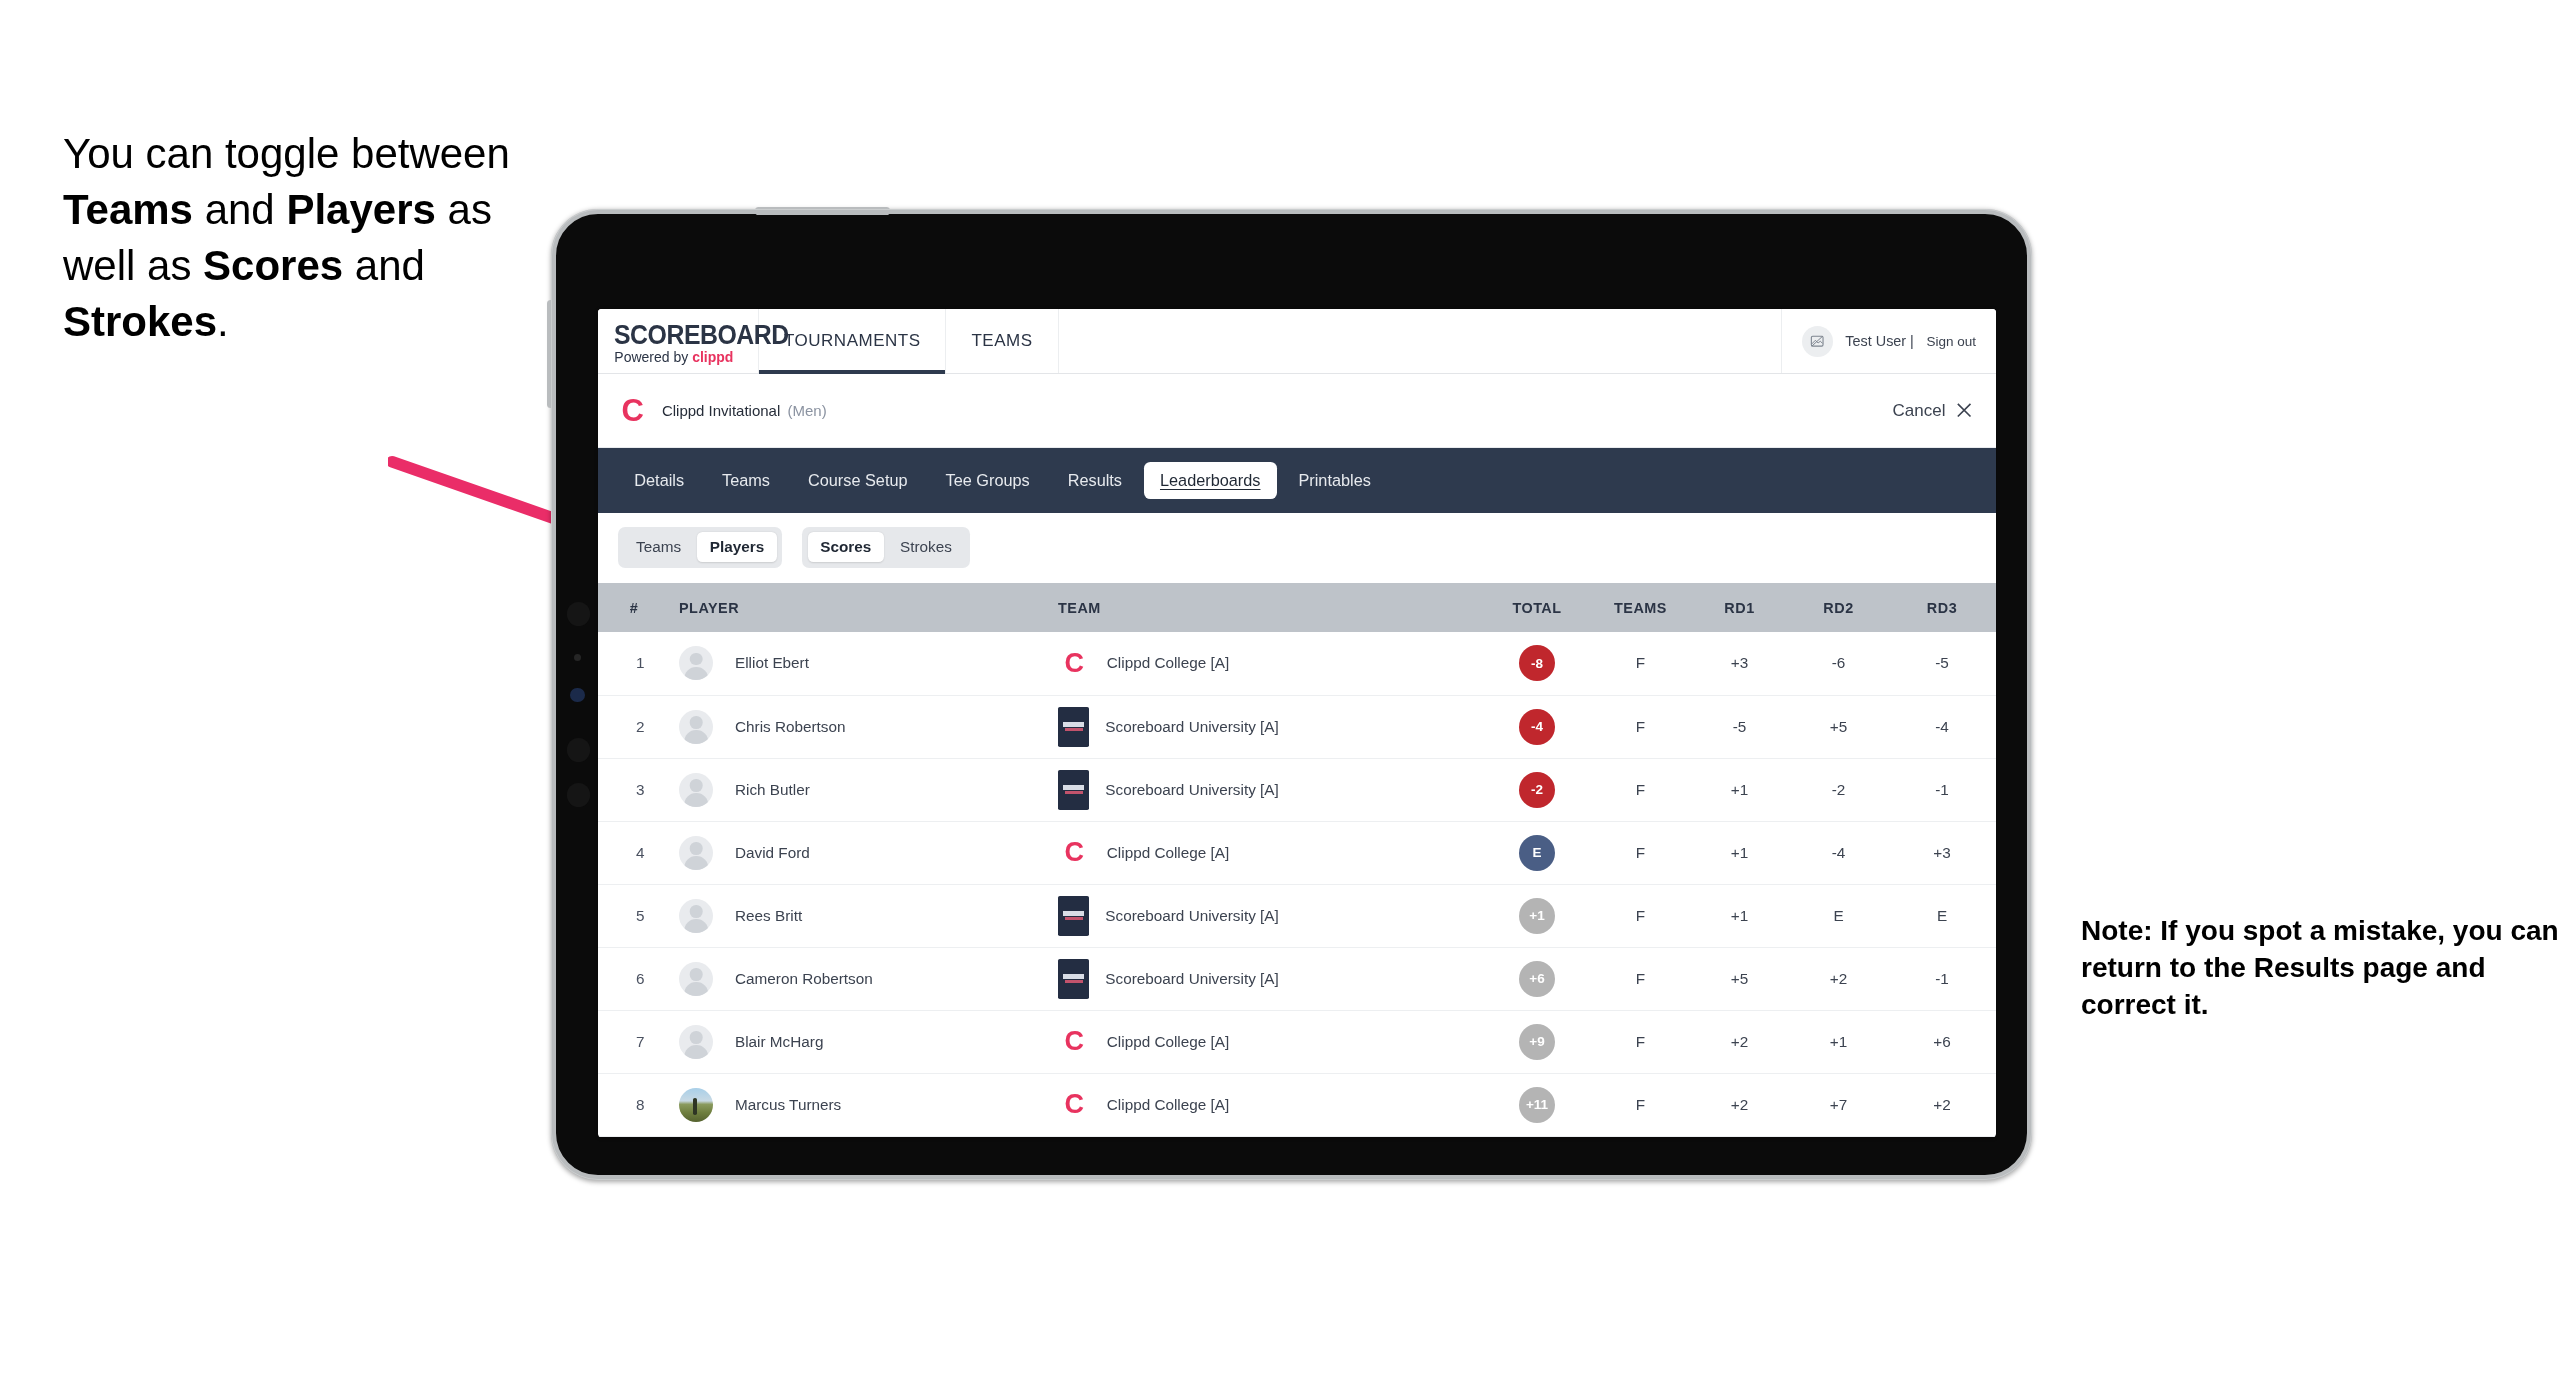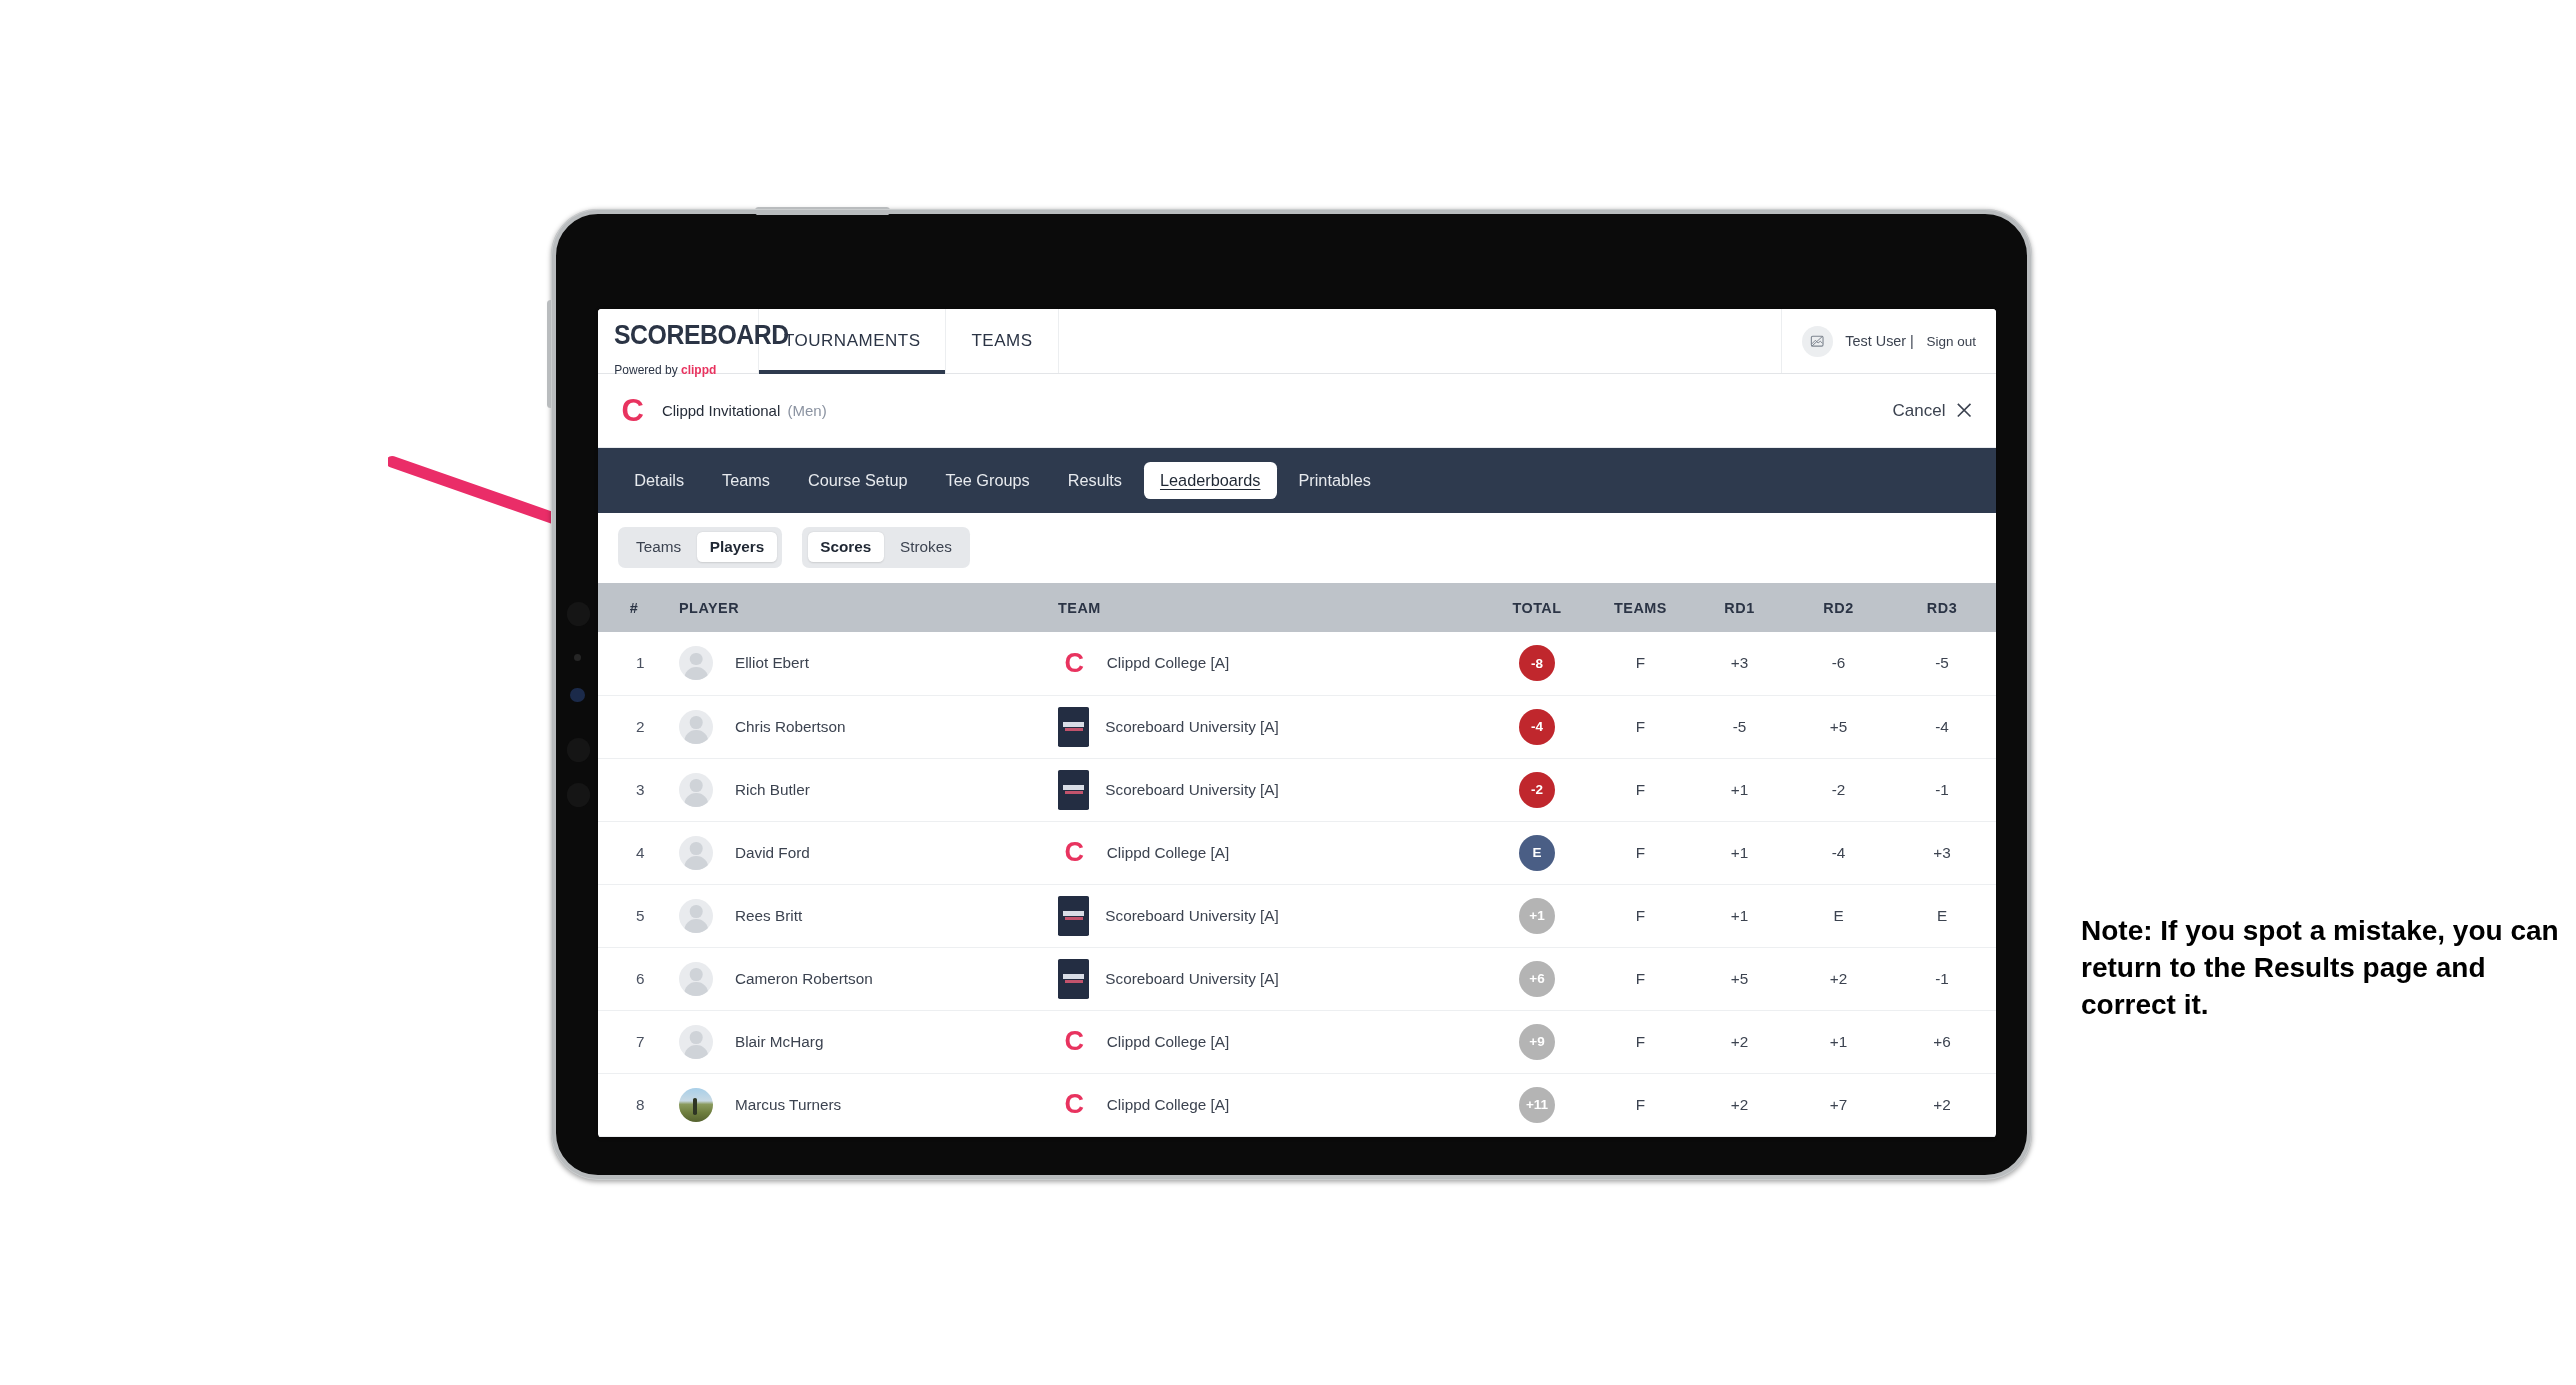--- a/index.html
+++ b/index.html
@@ -69,21 +69,21 @@
   }
 
   
   .topnav { display:flex; align-items:stretch; height:65px; background:#fff; border-bottom:0.9px solid #e3e5e8; }
   .brand { width:161px; padding:12.6px 0 0 16.3px; border-right:0.9px solid #eceef0; }
   .brand .bn {
     font-family:"Liberation Sans", sans-serif; font-weight:700; font-size:27px;
     letter-spacing:-0.5px; color:#2b3445; transform: scaleX(0.92); transform-origin:left center;
     line-height:1;
   }
-  .brand .bp { font-size:12px; color:#2b3445; margin-top:14px; }
+  .brand .bp { font-size:14px; color:#2b3445; margin-top:0; }
   .brand .bp em { font-style:normal; color:#e8335f; font-weight:700; }
   .navtab {
     display:flex; align-items:center; padding:16px 25px; font-size:17px; color:#2b3445;
     letter-spacing:0.5px; border-right:0.9px solid #eceef0; position:relative;
   }
   .navtab.active::after{ content:""; position:absolute; left:0; right:0; bottom:-0.9px; height:3.6px; background:#2e3a4e; }
   .nav-spacer{ flex:1; border-right:0.9px solid #eceef0;}
   .userbox { display:flex; align-items:center; gap:12.6px; padding:0 20px; }
   .avatar-sm {
     width:31px; height:31px; border-radius:50%; background:#eceef0;
@@ -145,20 +145,21 @@
   .badge.red  { background:#c0272d; }
   .badge.blue { background:#4a5e85; }
   .badge.gray { background:#b4b4b4; }
   td.sc { width:90px; text-align:center; color:#3c4350; }
 </style>
 </head>
 <body>
 
 <div class="stage">
 
+  <div class="ann-left" id="annLeft"><span>You can toggle between </span><b>Teams</b><span> and </span><b>Players</b><span> as well as </span><b>Scores</b><span> and </span><b>Strokes</b><span>.</span></div>
 
   <svg class="arrow" viewBox="0 0 340 160">
     <path d="M4 12 L250 98" stroke="#ea2d68" stroke-width="13" fill="none" stroke-linecap="round"></path>
     <path d="M196 48 L280 100 L186 132 Z" fill="#ea2d68"></path>
   </svg>
 
   <div class="ann-right">Note: If you spot a mistake, you can return to the Results page and correct it.</div>
 
   <div class="tablet">
     <div class="btn-top"></div>

